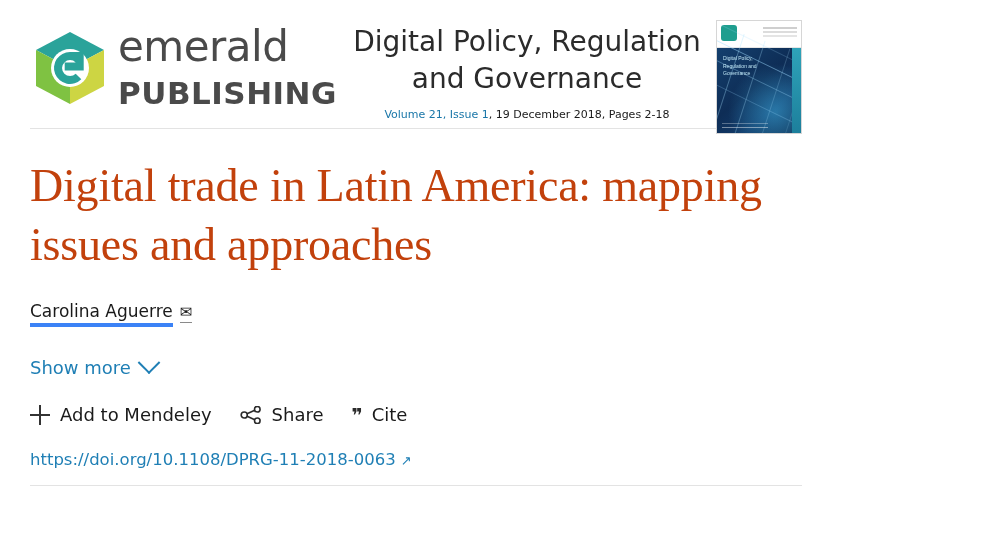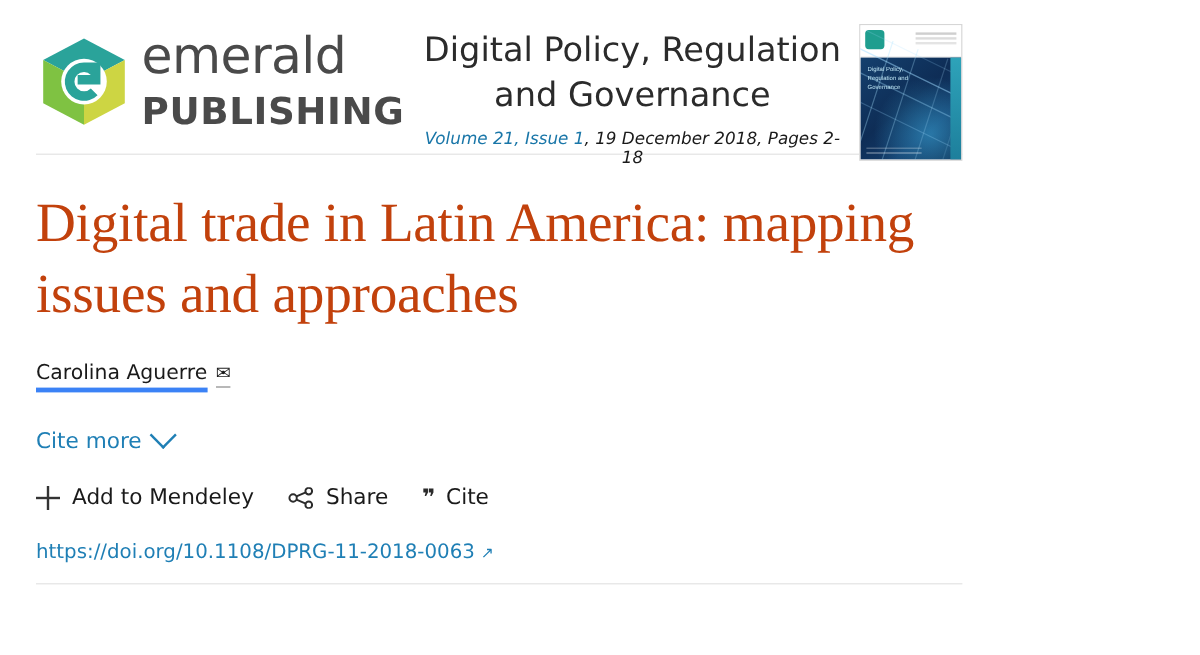--- a/index.html
+++ b/index.html
@@ -73,23 +73,22 @@
   .journal-title {
     font-family: "DejaVu Sans", sans-serif;
     font-size: 28px;
     color: #2b2b2b;
     line-height: 1.32;
     font-weight: 400;
   }
   .journal-meta {
     margin-top: 10px;
     font-family: "DejaVu Sans", sans-serif;
-    font-size: 14px;
+    font-size: 11px;
     color: #1a1a1a;
-    font-style: italic;
   }
   .journal-meta .link {
     color: #1976a8;
     text-decoration: none;
   }
 
   .cover-block {
     flex: 0 0 88px;
     width: 88px;
     padding-top: 6px;
@@ -369,21 +368,21 @@
   <div class="article">
 
     <h1 class="article-title">Digital trade in Latin America: mapping issues and approaches</h1>
 
     <div class="authors">
       <span class="author-name">Carolina Aguerre</span>
       <span class="author-mail">✉</span>
     </div>
 
     <div class="show-more">
-      <span>Cite more</span>
+      <span>Show more</span>
       <span class="chev"></span>
     </div>
 
     <div class="actions">
 
       <div class="action">
         <span class="ic">
             <span class="plus-icon"></span>
           </span>
         <span>Add to Mendeley</span>

